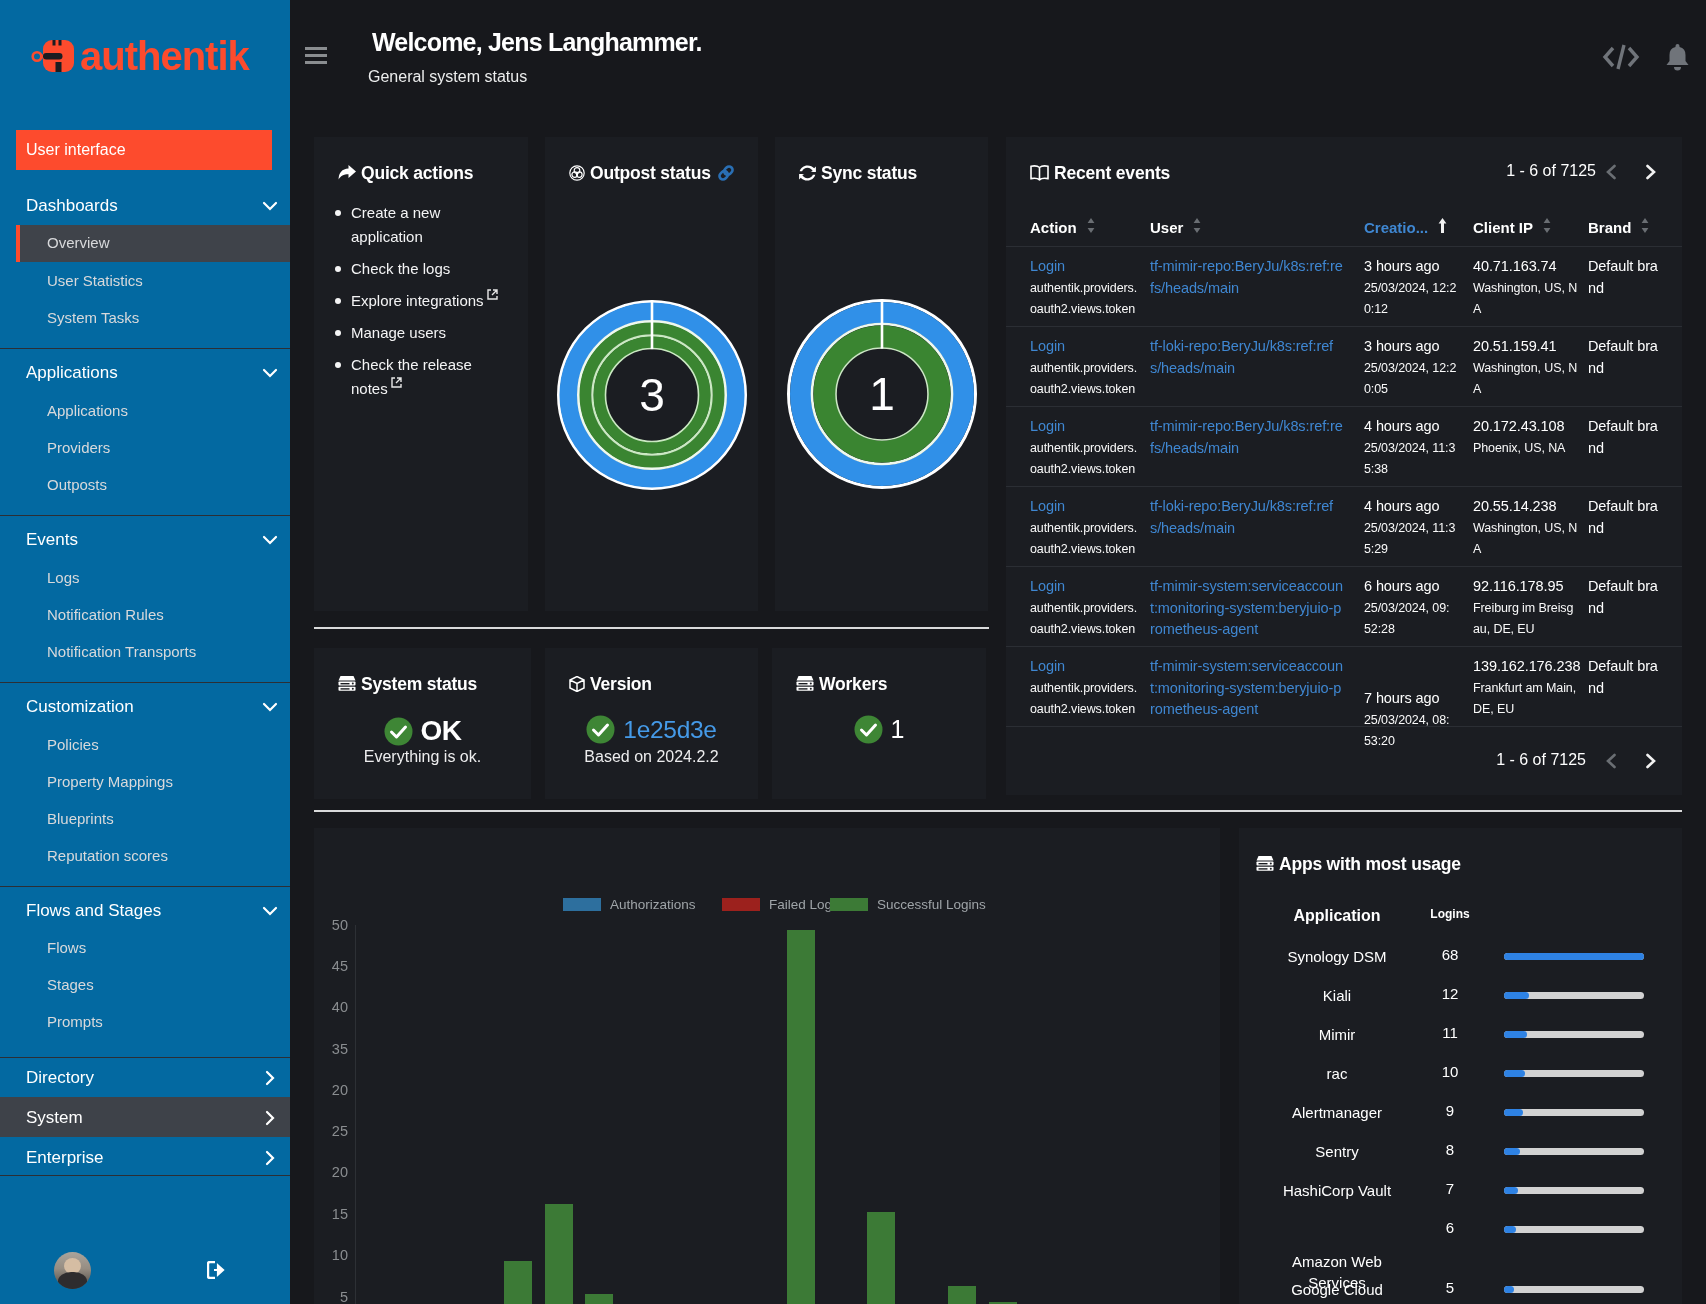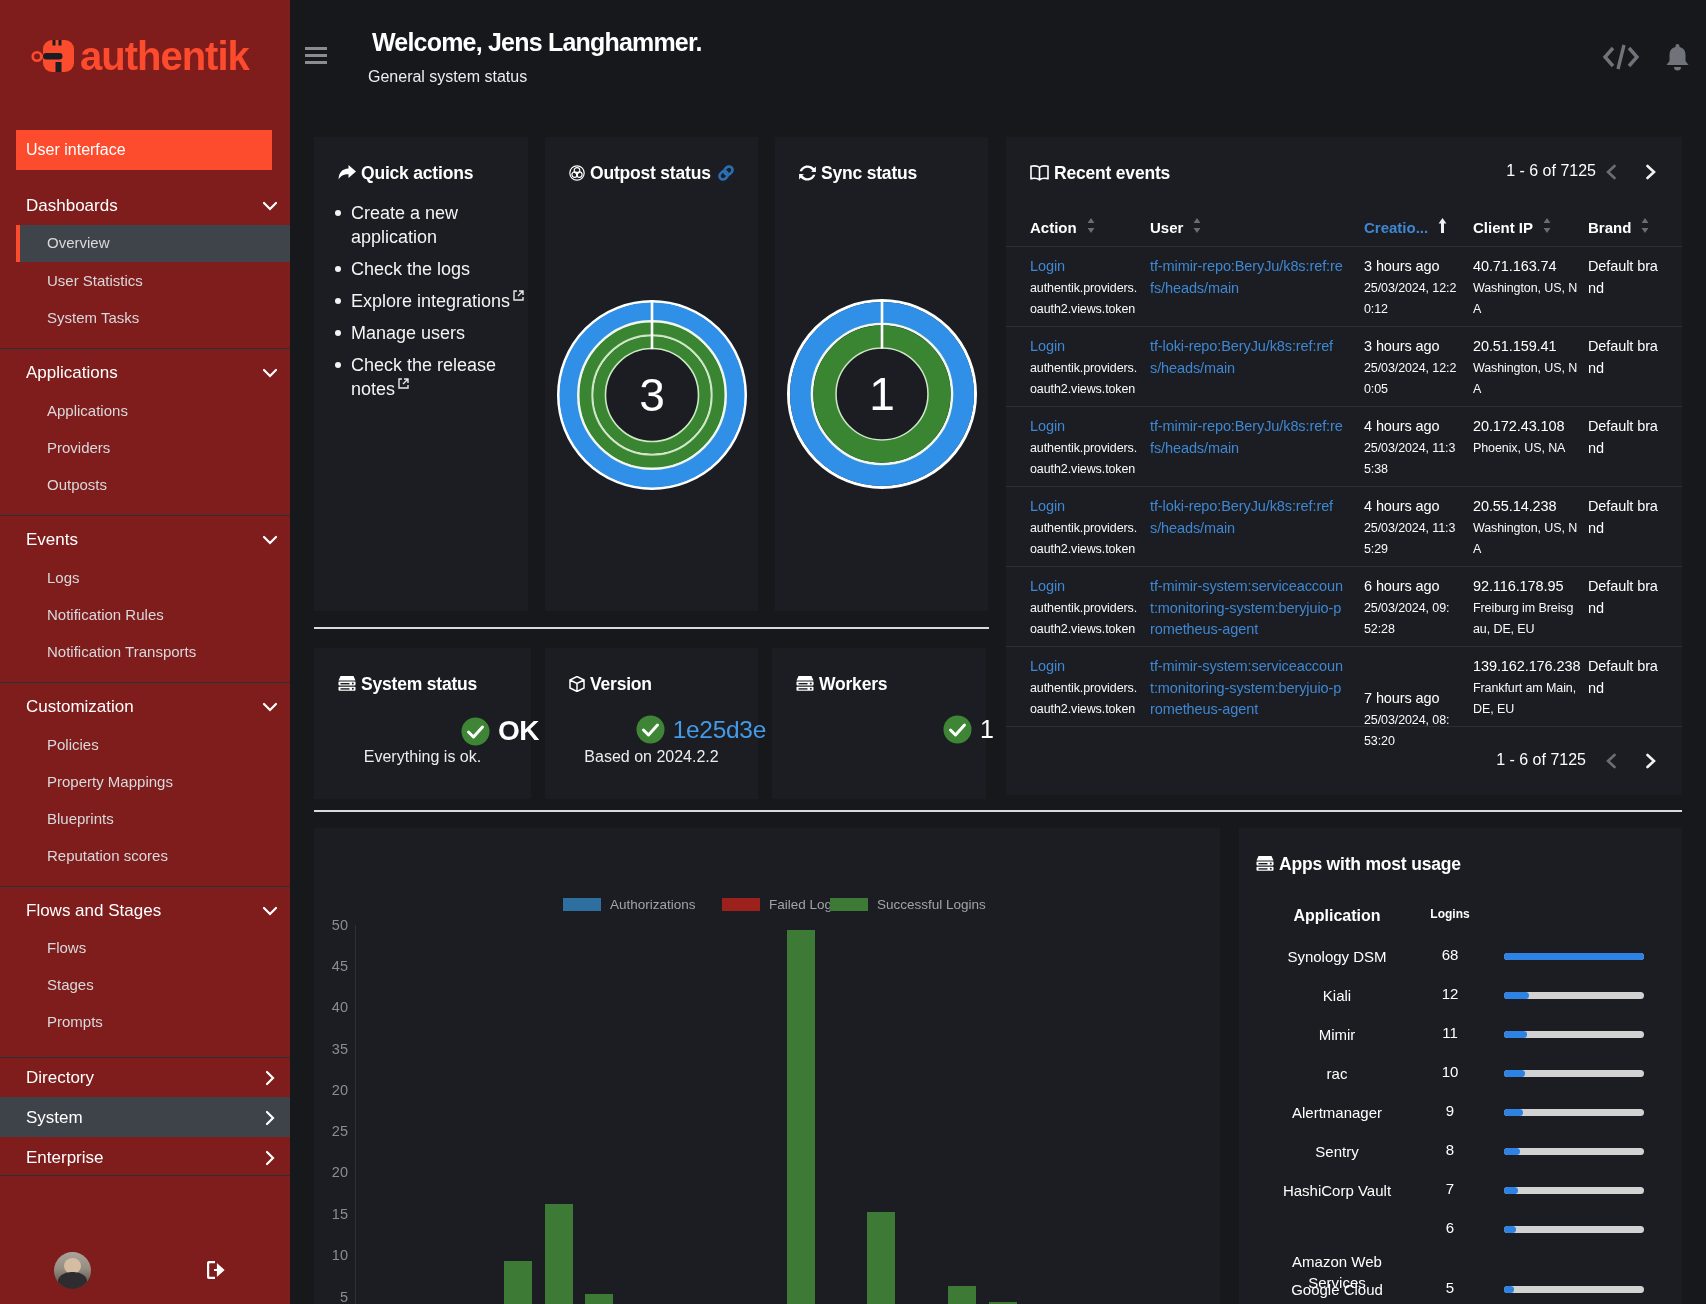--- a/index.html
+++ b/index.html
@@ -1,51 +1,51 @@
 <!DOCTYPE html>
 <html><head>
 <meta charset="utf-8">
 <style>
 * { margin:0; padding:0; box-sizing:border-box; }
 html,body { width:1706px; height:1304px; overflow:hidden; }
 body { background:#17181c; font-family:"Liberation Sans", sans-serif; color:#fff; position:relative; }
 .abs { position:absolute; }
 
 
-#sidebar { position:absolute; left:0; top:0; width:290px; height:1304px; background:#7f1d1d; }
+#sidebar { position:absolute; left:0; top:0; width:290px; height:1304px; background:#0369a1; }
 #logo { position:absolute; left:26px; top:36px; }
 #uibtn { position:absolute; left:16px; top:130px; width:256px; height:40px; background:#fd4b2d; color:#fff; font-size:16px; line-height:40px; padding-left:10px; }
 .navh { position:absolute; left:26px; font-size:17px; color:#fff; }
 .navi { position:absolute; left:47px; font-size:15px; color:#d8d9db; }
 .navdiv { position:absolute; left:0; width:290px; height:1px; background:#2c2f35; }
 .chev { position:absolute; left:262px; width:16px; height:16px; }
 #ovhl { position:absolute; left:16px; top:225px; width:274px; height:37px; background:#3f434a; border-left:4px solid #fd4b2d; }
 #syshl { position:absolute; left:0; top:1097px; width:290px; height:40px; background:#3e4249; }
 
 
 .card { position:absolute; background:#1b1d22; }
 .ct { position:absolute; top:26px; left:24px; font-size:17.5px; font-weight:bold; letter-spacing:-0.2px; white-space:nowrap; }
 .ct svg { vertical-align:-2px; margin-right:5px; }
-.qlist { position:absolute; left:37px; top:64px; font-size:18px; line-height:24px; color:#f4f4f5; }
+.qlist { position:absolute; left:37px; top:64px; font-size:15px; line-height:24px; color:#f4f4f5; }
 .qlist .li { position:relative; margin-bottom:8px; }
 .qlist .li::before { content:""; position:absolute; left:-16px; top:9px; width:6px; height:6px; border-radius:50%; background:#f4f4f5; }
 .ext { display:inline-block; vertical-align:6px; margin-left:3px; }
 .donut { position:absolute; }
 .hr { position:absolute; height:2px; background:#d9dadb; }
 
 
 .ecell { position:absolute; top:9px; }
 .l1 { font-size:14.5px; letter-spacing:-0.1px; line-height:21.7px; height:21.7px; white-space:nowrap; }
 .l2 { font-size:12.5px; letter-spacing:-0.1px; line-height:21.7px; height:21.7px; white-space:nowrap; color:#fafafa; }
 .blue { color:#3f87d2; }
 .erow { position:absolute; left:0; width:676px; height:80px; border-top:1px solid #2b2e34; }
 .sorticon { display:inline-block; margin-left:10px; }
 
 
-.statmid { position:absolute; top:67px; left:8px; width:100%; display:flex; align-items:center; justify-content:flex-end; gap:8px; }
+.statmid { position:absolute; top:67px; left:0; width:100%; display:flex; align-items:center; justify-content:center; gap:8px; }
 .statsub { position:absolute; top:100px; left:0; width:100%; text-align:center; font-size:16px; color:#ededee; }
 .bigtxt { font-size:28px; font-weight:bold; letter-spacing:-0.5px; }
 
 
 .ylab { position:absolute; width:30px; text-align:right; font-size:14.5px; color:#8a8d90; }
 .bar { position:absolute; width:28px; background:#3c7a36; }
 .leg { position:absolute; top:69px; display:flex; align-items:center; font-size:13.5px; color:#9fa4a8; }
 .lsw { width:38px; height:13px; margin-right:9px; }
 
 

